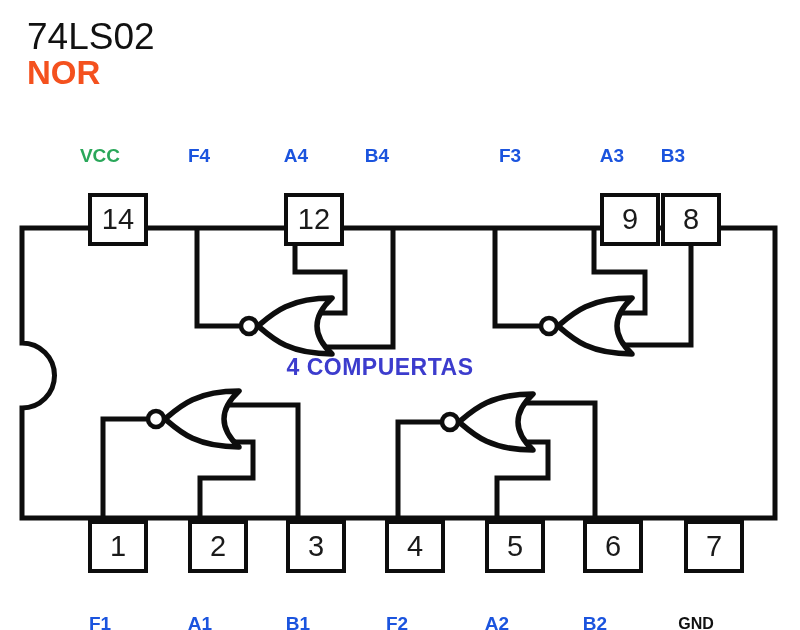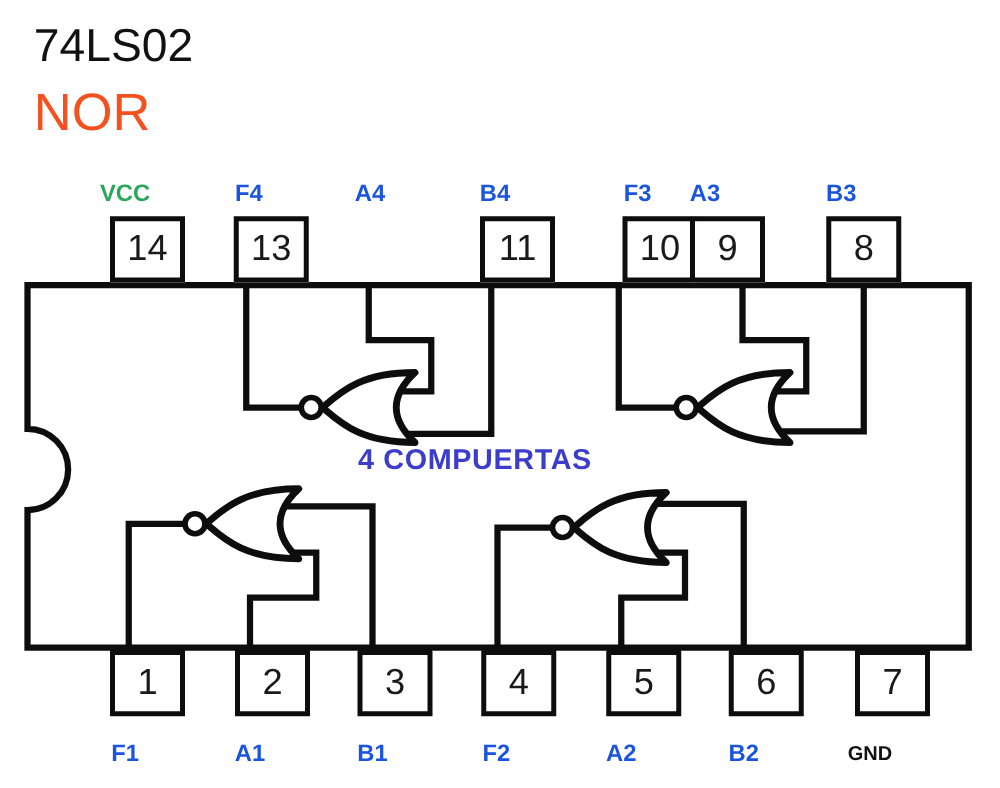--- a/index.html
+++ b/index.html
@@ -7,26 +7,26 @@
     width:800px;height:630px;position:relative;background:#ffffff;
     font-family:"Liberation Sans", sans-serif;color:var(--ink,#111);
     overflow:hidden;
   }
   .abs{position:absolute;}
   .page-title{
     left:27px;top:16px;font-size:37px;font-weight:normal;color:var(--ink,#111);
     letter-spacing:0px;
   }
   .page-subtitle{
-    left:27px;top:66px;font-size:42px;font-weight:normal;color:var(--accent_orange,#f4511e);
+    left:27px;top:54px;font-size:33px;font-weight:bold;color:var(--accent_orange,#f4511e);
   }
   #diagram-svg{left:0;top:0;z-index:1;}
   .pin{
     position:absolute;width:60px;z-index:2;
-    display:flex;flex-direction:column;align-items:center;
+    display:flex;flex-direction:column;align-items:center;gap:20px;
   }
   .pin.top{top:142px;}
   .pin.bottom{top:520px;}
   .pin-label{
     height:31px;font-size:19px;font-weight:bold;line-height:28px;
     white-space:nowrap;
   }
   .pin.bottom .pin-label{height:auto;margin-top:20px;line-height:22px;}
   .lbl-signal{color:var(--label_blue,#1b54de);text-align:center;}
   .lbl-power{color:var(--vcc_green,#2aa75a);}
@@ -95,34 +95,32 @@
 </svg>
 
 <div class="abs center-label">4 COMPUERTAS</div>
 
 <div class="pin top" style="left:70px">
   <div class="pin-label lbl-power">VCC</div>
   <div class="pin-box">14</div>
 </div>
 <div class="pin top" style="left:169px">
   <div class="pin-label lbl-signal">F4</div>
-  <div class="pin-box">13</div>
 </div>
 <div class="pin top" style="left:266px">
   <div class="pin-label lbl-signal">A4</div>
+  <div class="pin-box">12</div>
 </div>
-<div class="pin top" style="left:366px">
+<div class="pin top" style="left:347px">
   <div class="pin-label lbl-signal">B4</div>
-  <div class="pin-box">11</div>
 </div>
 <div class="pin top" style="left:480px">
   <div class="pin-label lbl-signal">F3</div>
-  <div class="pin-box">10</div>
 </div>
-<div class="pin top" style="left:534px">
+<div class="pin top" style="left:582px">
   <div class="pin-label lbl-signal">A3</div>
   <div class="pin-box">9</div>
 </div>
 <div class="pin top" style="left:643px">
   <div class="pin-label lbl-signal">B3</div>
   <div class="pin-box">8</div>
 </div>
 
 <div class="pin bottom" style="left:70px">
   <div class="pin-box">1</div>

